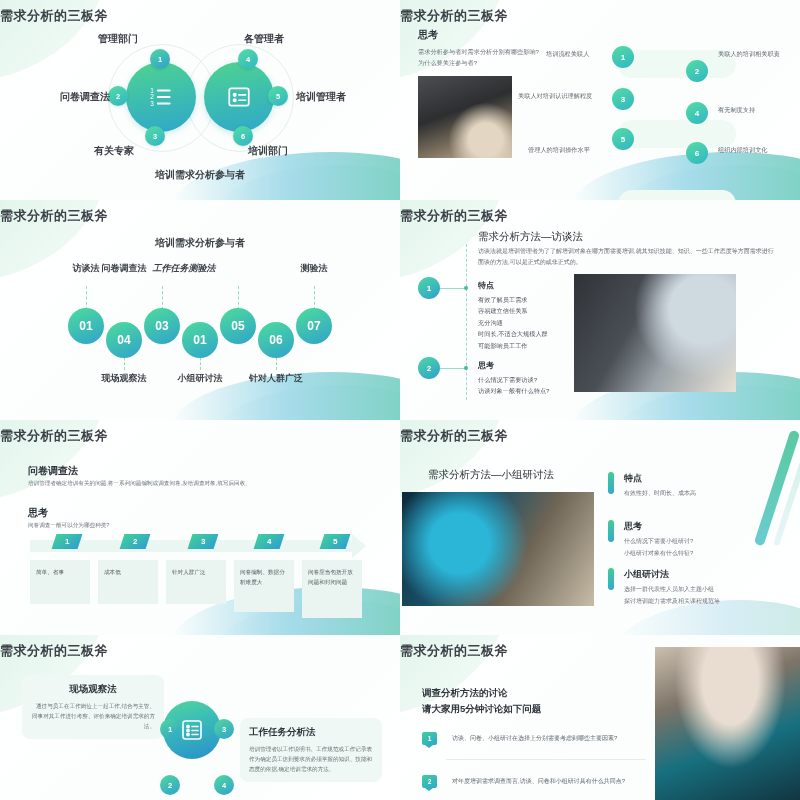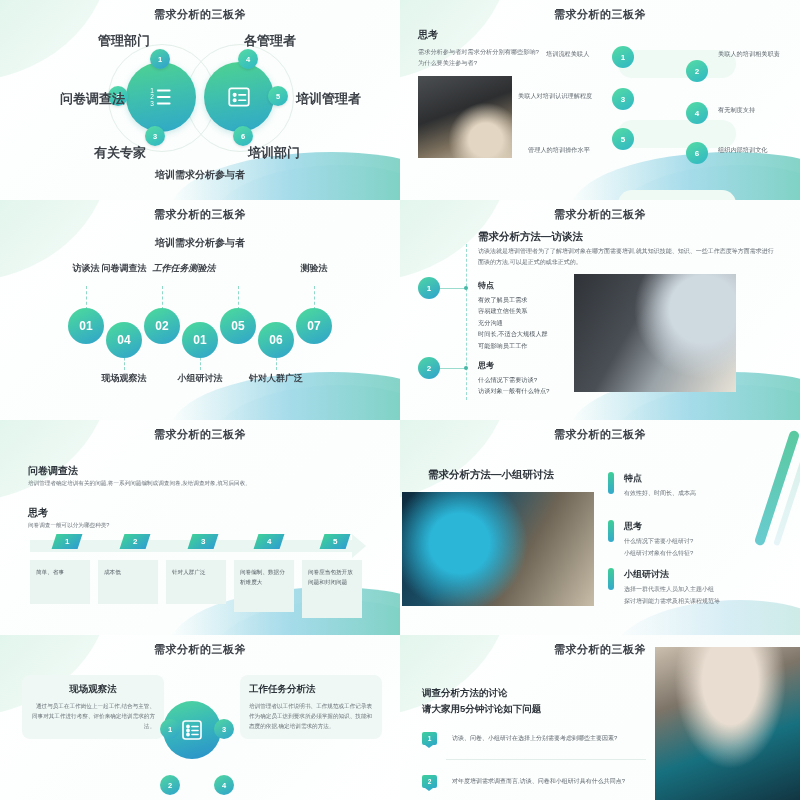--- a/index.html
+++ b/index.html
@@ -13,33 +13,33 @@
   .blob-tl2{position:absolute;left:-30px;top:-30px;width:100px;height:80px;border-radius:0 0 90% 10%;
      background:linear-gradient(120deg,#33b08a 0%,#49c3d6 70%,rgba(255,255,255,0) 100%);opacity:.85;}
   .blob-br{position:absolute;right:-70px;bottom:-62px;width:300px;height:110px;border-radius:70% 60% 0 0;
      background:linear-gradient(90deg,rgba(160,215,230,.0) 0%,#9fd9e8 40%,#5ec9a9 100%);opacity:.9;}
   .blob-br2{position:absolute;right:-50px;bottom:-75px;width:240px;height:110px;border-radius:65% 55% 0 0;
      background:linear-gradient(90deg,rgba(200,235,245,0) 0%,#cfeaf3 50%,#bfe6d8 100%);opacity:.85;}
   .slash{position:absolute;right:18px;top:8px;width:10px;height:120px;border-radius:8px;transform:rotate(18deg);
      background:linear-gradient(180deg,#3ec08f,#4fc3c9);opacity:.85;}
   .slash2{position:absolute;right:4px;top:18px;width:6px;height:110px;border-radius:8px;transform:rotate(18deg);
      background:linear-gradient(180deg,#d6f0e7,#e7f5f8);}
-  .title{position:absolute;left:0;right:0;top:7px;text-align:center;font-size:11px;font-weight:bold;color:#3c4148;letter-spacing:.5px;}
+  .title{position:absolute;left:0;right:0;top:7px;text-align:left;font-size:13px;font-weight:bold;color:#3c4148;letter-spacing:.5px;}
   .sub-title{text-align:center;font-size:10px;font-weight:bold;color:#3c4148;}
 
   
   .s1-wrap{position:absolute;left:0;right:0;top:22px;bottom:0;}
   .ring{position:absolute;border:1px solid #e3efe9;border-radius:50%;}
   .bigcirc{position:absolute;border-radius:50%;background:linear-gradient(170deg,#4fd38f 0%,#3fc0ad 45%,#2ea7c9 100%);
      display:flex;align-items:center;justify-content:center;box-shadow:0 2px 6px rgba(60,170,170,.25);}
   .numdot{position:absolute;border-radius:50%;color:#fff;font-size:7.5px;font-weight:bold;
      display:flex;align-items:center;justify-content:center;box-shadow:0 1px 3px rgba(0,0,0,.12);}
   .g-blue{background:linear-gradient(150deg,#4ed6a0,#2f9fd1);}
   .g-teal{background:linear-gradient(150deg,#55dca2,#2fb6c6);}
-  .lbl{position:absolute;font-size:13px;font-weight:bold;color:#3c4148;white-space:nowrap;text-align:right;}
+  .lbl{position:absolute;font-size:10px;font-weight:bold;color:#3c4148;white-space:nowrap;text-align:right;}
   .caption{position:absolute;left:0;right:0;bottom:18px;text-align:center;font-size:10px;font-weight:bold;color:#3c4148;}
 
   
   .s2-head{position:absolute;left:18px;top:28px;}
   .s2-head .h{font-size:10px;font-weight:bold;color:#30363d;margin-bottom:5px;}
   .s2-head .p{font-size:6.2px;color:#6a7178;line-height:1.7;}
   .photo{position:absolute;background:linear-gradient(150deg,#6b6f72 0%,#3a3d40 35%,#8a7f6d 75%,#d8cdbb 100%);}
   .photo.desk{background:
      radial-gradient(circle at 72% 78%, #e3d6c2 0 18%, rgba(227,214,194,0) 40%),
      linear-gradient(160deg,#4c4f52 0%,#2c2e30 42%,#7c705d 70%,#cdbfa8 100%);}
@@ -57,21 +57,21 @@
   .s2-dot{position:absolute;width:22px;height:22px;border-radius:50%;color:#fff;font-size:8px;font-weight:bold;
      display:flex;align-items:center;justify-content:center;}
 
   
   .s3-circ{position:absolute;border-radius:50%;color:#fff;font-size:12px;font-weight:bold;
      display:flex;align-items:center;justify-content:center;background:linear-gradient(155deg,#4ddc9a,#2fa3cc);}
   .s3-lbl{position:absolute;font-size:9px;font-weight:bold;color:#3c4148;white-space:nowrap;text-align:center;}
   .dash{position:absolute;width:0;border-left:1px dashed #8fd9c5;}
 
   
-  .s4-title{position:absolute;left:78px;top:30px;font-size:10.5px;font-weight:bold;color:#2d333a;}
+  .s4-title{position:absolute;left:78px;top:30px;font-size:10.5px;font-weight:normal;color:#2d333a;}
   .s4-para{position:absolute;left:78px;top:46px;width:300px;font-size:6px;color:#646b72;line-height:1.75;}
   .s4-h{position:absolute;left:78px;font-size:8px;font-weight:bold;color:#2d333a;}
   .s4-list{position:absolute;left:78px;font-size:6.2px;color:#4d5similar;}
   .s4-list{color:#4d555c;line-height:1.85;}
   .vline{position:absolute;border-left:1px dashed #9adccd;}
   .s4-dot{position:absolute;width:22px;height:22px;border-radius:50%;color:#fff;font-size:8px;font-weight:bold;
      display:flex;align-items:center;justify-content:center;background:linear-gradient(150deg,#4fd6a4,#2ea1cd);}
   .hline{position:absolute;border-top:1px solid #9adccd;}
   .tick{position:absolute;width:4px;height:4px;border-radius:50%;background:#45b8a6;}
 
@@ -81,21 +81,21 @@
   .s5-h2{position:absolute;left:28px;top:86px;font-size:10px;font-weight:bold;color:#2d333a;}
   .s5-p2{position:absolute;left:28px;top:102px;font-size:5.6px;color:#6a7178;}
   .arrowbar{position:absolute;left:30px;top:120px;width:324px;height:12px;background:#e9f6f1;}
   .arrowhead{position:absolute;left:352px;top:114px;width:0;height:0;border-top:12px solid transparent;border-bottom:12px solid transparent;border-left:14px solid #e9f6f1;}
   .chev{position:absolute;top:114px;width:26px;height:15px;background:linear-gradient(135deg,#3fd09a,#2f9fd0);
      transform:skewX(-18deg);color:#fff;font-size:8px;font-weight:bold;display:flex;align-items:center;justify-content:center;}
   .chev span{transform:skewX(18deg);}
   .card5{position:absolute;top:140px;width:60px;background:#eaf5f1;font-size:5.6px;color:#525a61;line-height:1.75;padding:8px 6px;box-sizing:border-box;}
 
   
-  .s6-title{position:absolute;left:28px;top:48px;font-size:10.5px;font-weight:bold;color:#2d333a;}
+  .s6-title{position:absolute;left:28px;top:48px;font-size:10.5px;font-weight:normal;color:#2d333a;}
   .bar6{position:absolute;width:6px;height:22px;border-radius:3px;background:linear-gradient(180deg,#3fce96,#35a9cd);}
   .s6-h{position:absolute;font-size:9px;font-weight:bold;color:#2d333a;}
   .s6-p{position:absolute;font-size:6px;color:#6b7279;line-height:1.8;}
 
   
   .card7{position:absolute;top:40px;width:142px;background:#eff8f4;border-radius:8px;padding:8px 9px;box-sizing:border-box;}
   .card7 .h{font-size:9.5px;font-weight:bold;color:#2d333a;margin-bottom:5px;}
   .card7 .p{font-size:5.6px;color:#676e75;line-height:1.8;}
   .c7-center{position:absolute;left:163px;top:66px;width:58px;height:58px;border-radius:50%;
      background:linear-gradient(165deg,#4fd79c 0%,#36b4bd 50%,#2a8fcb 100%);display:flex;align-items:center;justify-content:center;}
@@ -247,21 +247,21 @@
       <div class="dash" style="left:200px;top:148px;height:22px;"></div>
       <div class="dash" style="left:276px;top:148px;height:22px;"></div>
 
       <div class="s3-circ" style="left:68px;top:108px;width:36px;height:36px;">
         <span>01</span>
         </div>
       <div class="s3-circ" style="left:106px;top:122px;width:36px;height:36px;">
         <span>04</span>
         </div>
       <div class="s3-circ" style="left:144px;top:108px;width:36px;height:36px;">
-        <span>02</span>
+        <span>03</span>
         </div>
       <div class="s3-circ" style="left:182px;top:122px;width:36px;height:36px;">
         <span>01</span>
         </div>
       <div class="s3-circ" style="left:220px;top:108px;width:36px;height:36px;">
         <span>05</span>
         </div>
       <div class="s3-circ" style="left:258px;top:122px;width:36px;height:36px;">
         <span>06</span>
         </div>
@@ -394,21 +394,21 @@
   <div class="slide">
     <div class="slide-inner">
       <div class="blob-tl2"></div>
       <div class="blob-tl"></div>
       <div class="title">需求分析的三板斧</div>
 
       <div class="card7" style="left:22px;">
         <div class="h" style="text-align:center;">现场观察法</div>
         <div class="p" style="text-align:right;">通过与员工在工作岗位上一起工作,结合与主管、同事对其工作进行考察、评价来确定培训需求的方法。</div>
       </div>
-      <div class="card7" style="left:240px;">
+      <div class="card7" style="left:240px;margin-top:43px;">
         <div class="h">工作任务分析法</div>
         <div class="p">培训管理者以工作说明书、工作规范或工作记录表作为确定员工达到要求所必须掌握的知识、技能和态度的依据,确定培训需求的方法。</div>
       </div>
 
       <div class="c7-center">
         <span>
           <svg class="icon-svg" width="24" height="24" viewBox="0 0 24 24" fill="none" stroke="#ffffff" stroke-width="1.6" stroke-linecap="round">
             <rect x="3" y="3" width="18" height="18" rx="2.5"></rect>
             <circle cx="8" cy="8.5" r="1.1" fill="#fff"></circle>
               <line x1="12" y1="8.5" x2="18" y2="8.5"></line>

